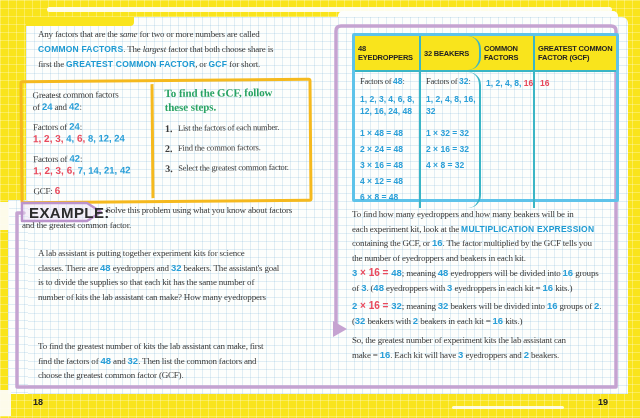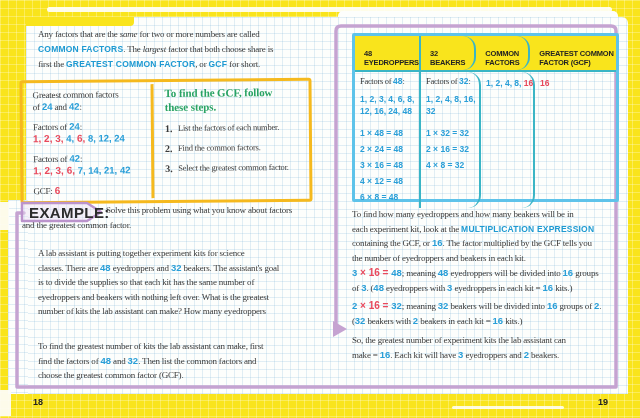--- a/index.html
+++ b/index.html
@@ -52,23 +52,23 @@
   .banner-label{position:absolute;left:7px;top:2px;font-family:"Liberation Sans",sans-serif;font-weight:bold;font-size:15px;letter-spacing:.4px;color:#2c2c2c;z-index:12;}
   .p-problem{left:38px;top:246px;}
   .p-approach{left:38px;top:339px;}
   .page-num{font-family:"Liberation Sans",sans-serif;font-weight:bold;font-size:9px;color:#222;z-index:10;}
 
   .gcf-table{left:352px;top:33px;width:261px;height:163px;border:3px solid #5ec3ea;border-radius:2px;display:flex;flex-direction:column;z-index:10;}
   .thead{display:flex;background:#f9e41c;border-bottom:2px solid #3ab5c6;height:34px;flex:none;}
   .tbody{display:flex;flex:1;}
   .th,.td{border-right:2px solid #3ab5c6;box-sizing:border-box;}
   .th:last-child,.td:last-child{border-right:none;}
-  .th{padding:3px 9px;font-family:"Liberation Sans",sans-serif;font-weight:bold;font-size:7.5px;line-height:9px;letter-spacing:-0.2px;color:#232323;display:flex;align-items:flex-end;}
+  .th{padding:3px 3px;font-family:"Liberation Sans",sans-serif;font-weight:bold;font-size:7.5px;line-height:9px;letter-spacing:-0.2px;color:#232323;display:flex;align-items:center;}
   .td{padding:4px 5px;}
-  .c1{width:66px;}.c2{width:60px;border-radius:13px;}.c3{width:54px;border-radius:13px;}.c4{flex:1;}
+  .c1{width:66px;}.c2{width:60px;border-radius:13px;}.c3{width:54px;}.c4{flex:1;}
   .cell-label{font-size:8.5px;letter-spacing:-0.3px;color:#3a3a3a;line-height:11px;white-space:nowrap;}
   .cell-label .hb{font-size:8.5px;}
   .cell-list{margin-top:6px;line-height:12px;font-size:8.5px;}
   .cell-list .hb{font-size:8.5px;}
   .cell-expr{margin-top:7px;line-height:13px;}
   .cell-expr .hb{font-size:8.5px;}
   .cell-top{padding-top:2px;font-size:8.5px;line-height:11px;}
   .cell-top .hb,.cell-top .hr{font-size:8.5px;}
 
   .p-mult{left:352px;top:207px;}
@@ -142,21 +142,20 @@
     <div>
         <div class="tl"><span>Solve this problem using what you know about factors</span></div>
         <div class="tl"><span>and the greatest common factor.</span></div>
       </div>
   </div>
 
   <div class="abs txt p-problem">
       <div class="tl"><span>A lab assistant is putting together experiment kits for science</span></div>
       <div class="tl"><span>classes. There are </span><span class="hb">48</span><span> eyedroppers and </span><span class="hb">32</span><span> beakers. The assistant's goal</span></div>
       <div class="tl"><span>is to divide the supplies so that each kit has the same number of</span></div>
-      <div class="tl"><span>eyedroppers and beakers with nothing left over. What is the greatest</span></div>
       <div class="tl"><span>number of kits the lab assistant can make? How many eyedroppers</span></div>
     </div>
   <div class="abs txt p-approach">
       <div class="tl"><span>To find the greatest number of kits the lab assistant can make, first</span></div>
       <div class="tl"><span>find the factors of </span><span class="hb">48</span><span> and </span><span class="hb">32</span><span>. Then list the common factors and</span></div>
       <div class="tl"><span>choose the greatest common factor (GCF).</span></div>
     </div>
 
   <div class="abs page-num" style="left:33px;top:397px;">18</div>
 

